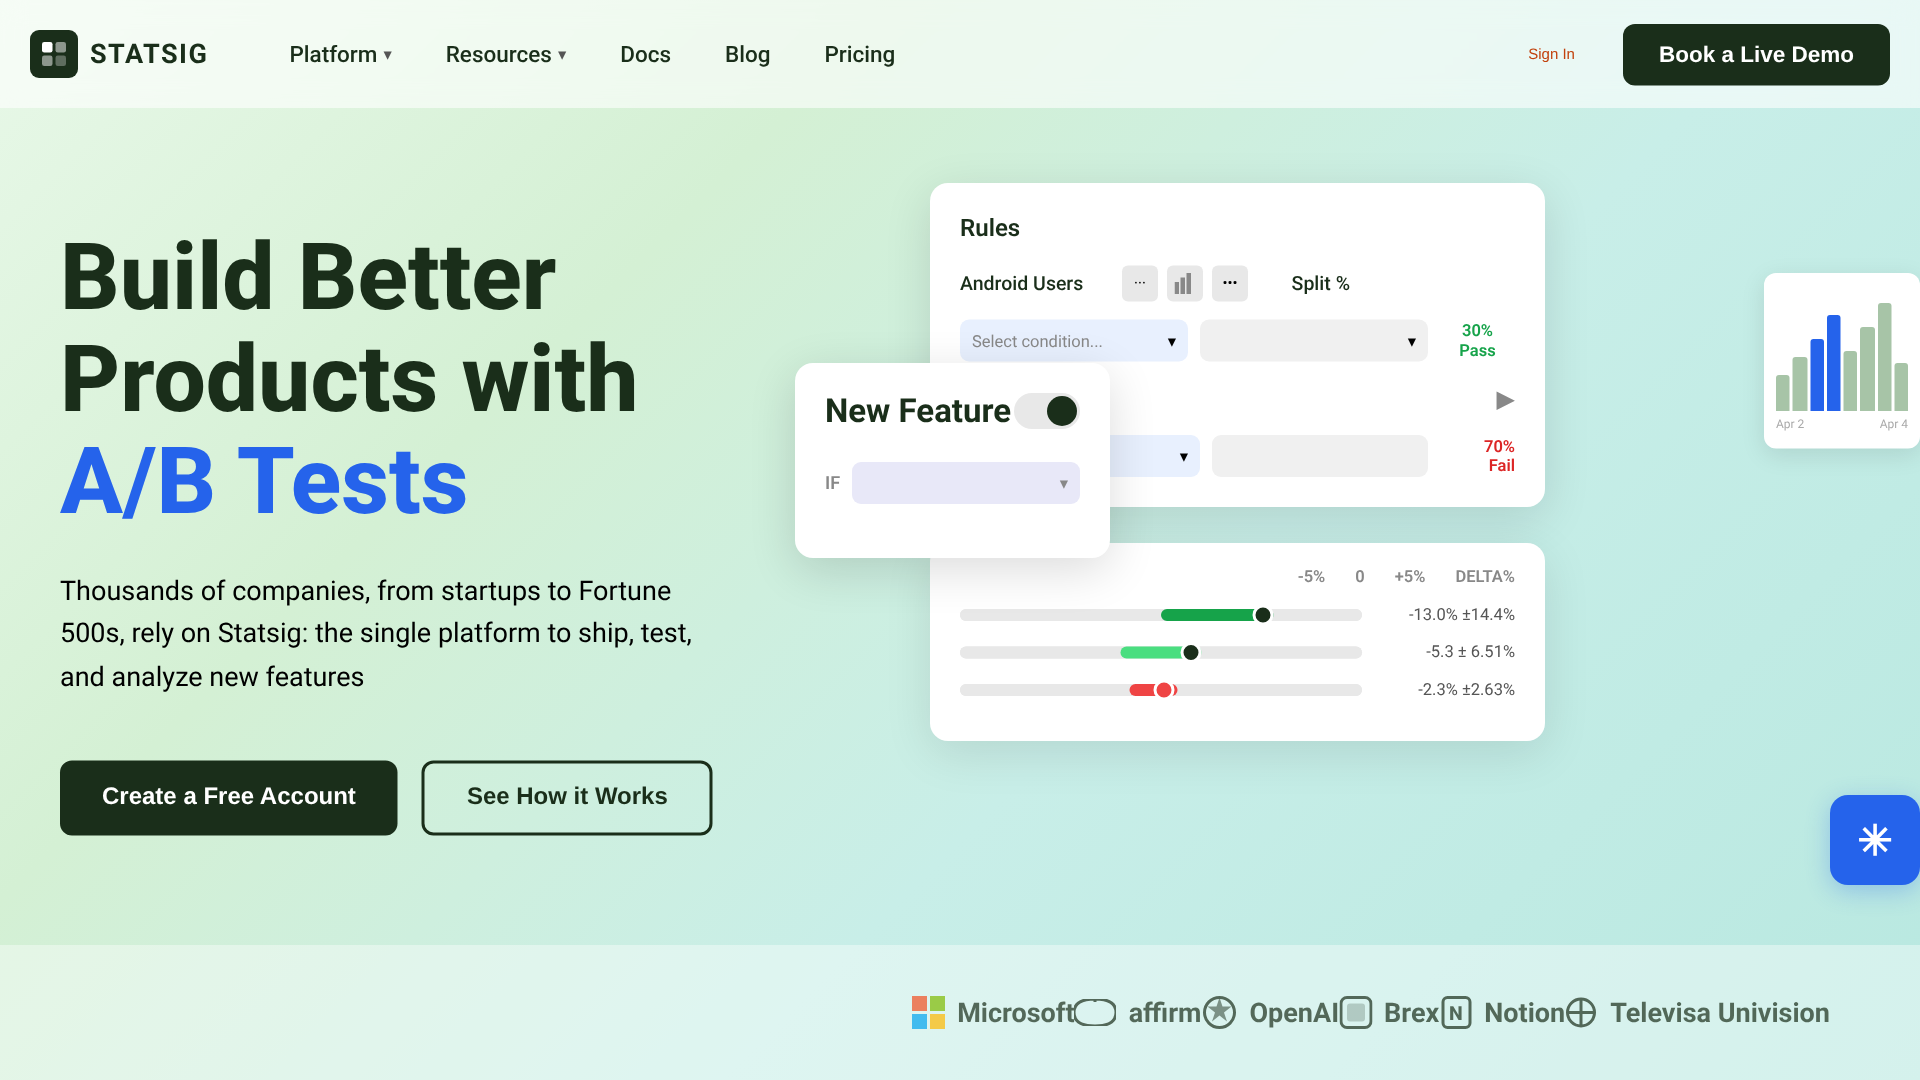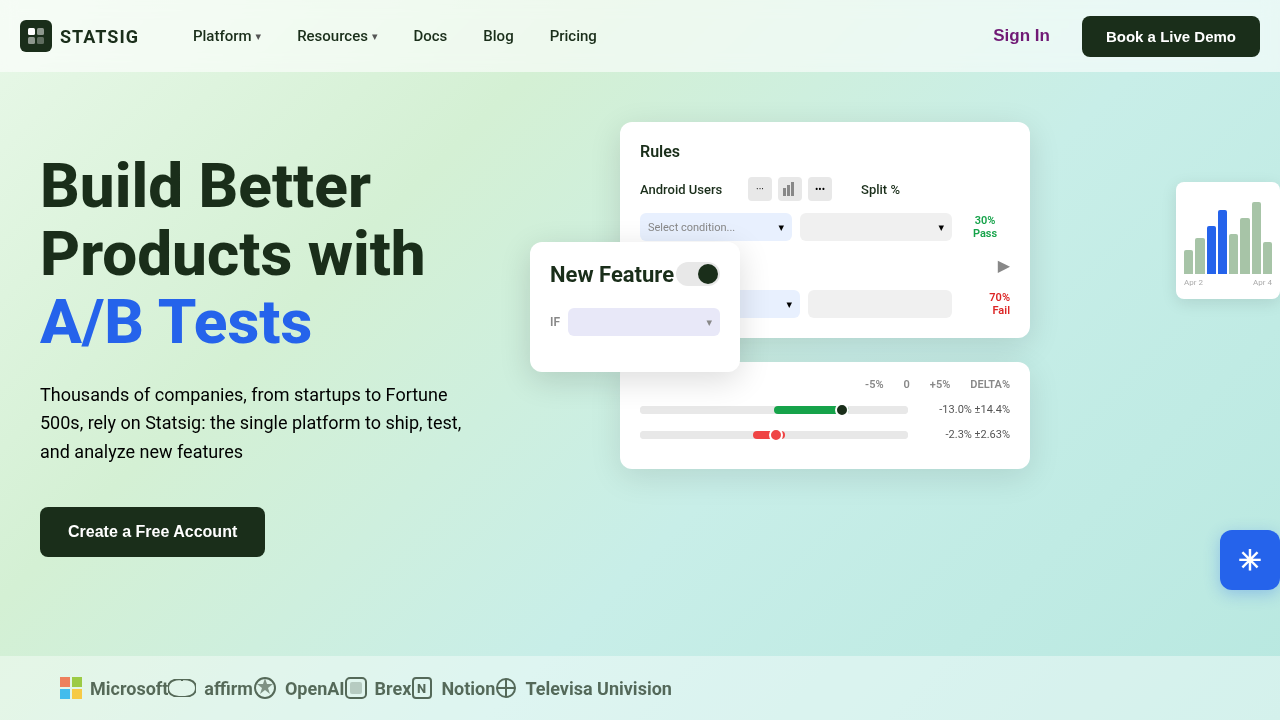--- a/index.html
+++ b/index.html
@@ -64,23 +64,23 @@
       border-radius: 6px;
       text-decoration: none;
     }
     .nav-link-arrow { font-size: 11px; color: #555; }
     .nav-actions {
       display: flex;
       align-items: center;
       gap: 16px;
     }
     .sign-in-btn {
-      font-size: 17px;
-      font-weight: 700;
-      color: #701a75;
+      font-size: 10px;
+      font-weight: 400;
+      color: #c2410c;
       cursor: pointer;
       padding: 8px 16px;
       border-radius: 6px;
       background: transparent;
       border: none;
     }
     .book-demo-btn {
       background: #1a2e1a;
       color: #fff;
       border: none;
@@ -397,25 +397,25 @@
       font-size: 28px;
       font-weight: 700;
     }
 
     
     .logos-section {
       position: absolute;
       bottom: 0;
       left: 0;
       right: 0;
-      height: 64px;
+      height: 90px;
       background: rgba(255,255,255,0.4);
       display: flex;
       align-items: center;
-      justify-content: flex-start;
+      justify-content: flex-end;
       padding: 0 60px;
     }
     .logo-item {
       display: flex;
       align-items: center;
       gap: 8px;
       opacity: 0.7;
     }
     .logo-text {
       font-size: 18px;
@@ -467,20 +467,21 @@
 
   <div class="hero-left">
     <h1 class="hero-headline">
       <span>Build Better</span><br>
       <span>Products with</span><br>
       <span class="hero-headline-blue">A/B Tests</span>
     </h1>
     <p class="hero-subtext">Thousands of companies, from startups to Fortune 500s, rely on Statsig: the single platform to ship, test, and analyze new features</p>
     <div class="hero-buttons">
       <button class="btn-primary">Create a Free Account</button>
+      <button class="btn-secondary">See How it Works</button>
     </div>
   </div>
 
   <div class="hero-right">
 
     <div class="rules-card">
       <div class="rules-title">Rules</div>
 
       <div class="rule-row">
         <div class="rule-label">Android Users</div>
@@ -577,20 +578,29 @@
       <div class="metrics-row">
         <div class="metrics-bar-container">
           <div style="width:100%; height:8px; background:#e8e8e8; border-radius:4px; position:relative;">
             <div style="position:absolute; left:50%; top:0; width:28%; height:100%; background:#16a34a; border-radius:4px;"></div>
             <div style="position:absolute; right:22%; top:-3px; width:14px; height:14px; background:#1a2e1a; border-radius:50%; border:2px solid #fff;"></div>
           </div>
         </div>
         <span class="metrics-delta">-13.0% ±14.4%</span>
       </div>
 
+      <div class="metrics-row">
+        <div class="metrics-bar-container">
+          <div style="width:100%; height:8px; background:#e8e8e8; border-radius:4px; position:relative;">
+            <div style="position:absolute; left:40%; top:0; width:20%; height:100%; background:#4ade80; border-radius:4px;"></div>
+            <div style="position:absolute; left:55%; top:-3px; width:14px; height:14px; background:#1a2e1a; border-radius:50%; border:2px solid #fff;"></div>
+          </div>
+        </div>
+        <span class="metrics-delta">-5.3 ± 6.51%</span>
+      </div>
 
       <div class="metrics-row">
         <div class="metrics-bar-container">
           <div style="width:100%; height:8px; background:#e8e8e8; border-radius:4px; position:relative;">
             <div style="position:absolute; left:42%; top:0; width:12%; height:100%; background:#ef4444; border-radius:4px;"></div>
             <div style="position:absolute; left:48%; top:-3px; width:14px; height:14px; background:#ef4444; border-radius:50%; border:2px solid #fff;"></div>
           </div>
         </div>
         <span class="metrics-delta">-2.3% ±2.63%</span>
       </div>

